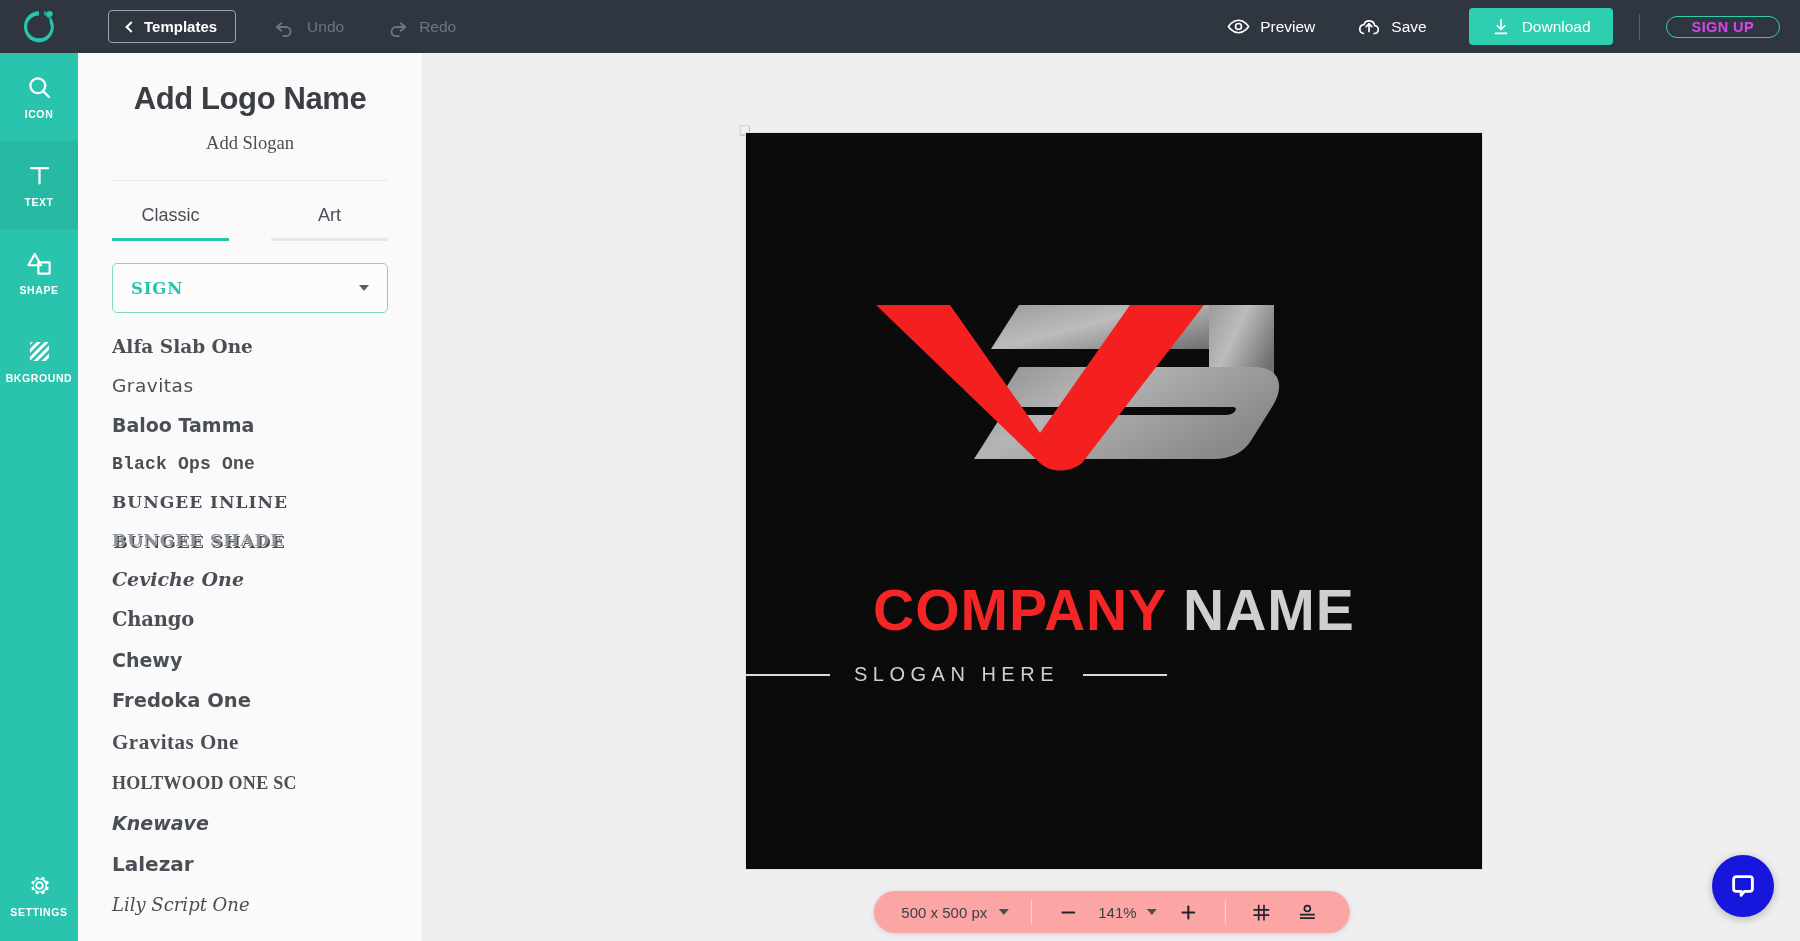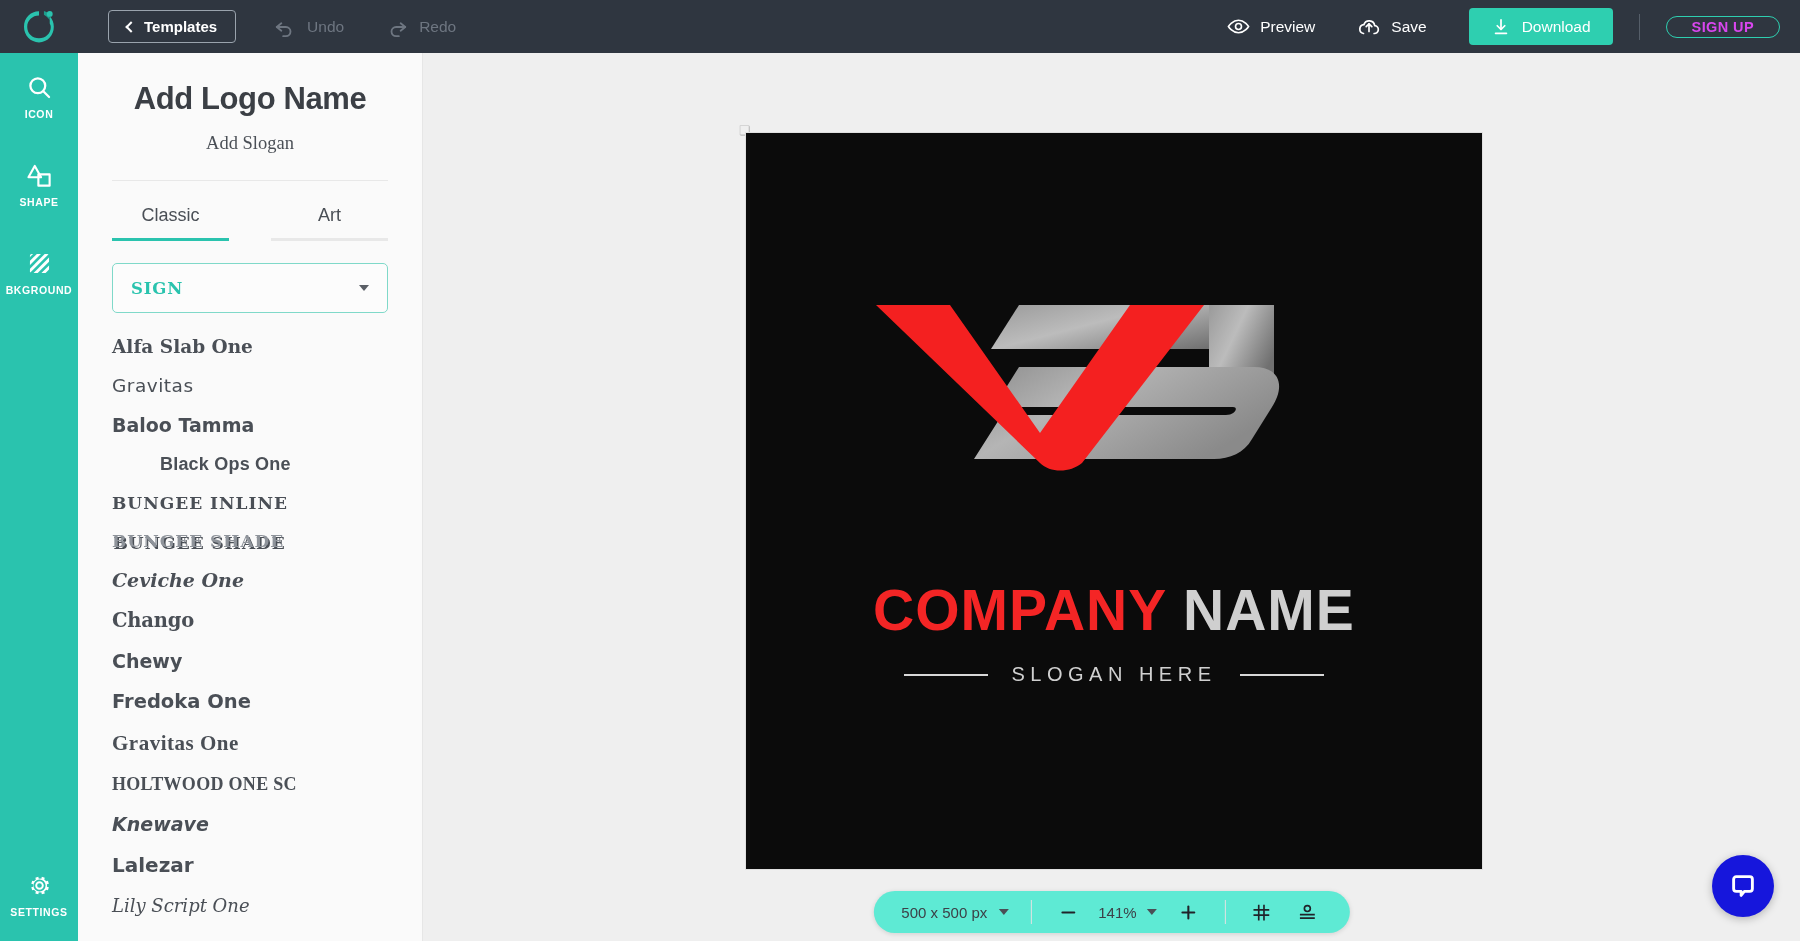--- a/index.html
+++ b/index.html
@@ -153,21 +153,21 @@
   .font-list { margin-top: 14px; }
   .font-item {
     padding: 9px 0;
     font-size: 19px; color: #4a4f56; cursor: pointer;
     white-space: nowrap;
   }
   .f-slab   { font-family: "DejaVu Serif", serif; font-weight: 700; font-size: 18.5px; }
   .f-black  { font-family: "Liberation Sans", sans-serif; font-weight: 800; font-size: 19px; letter-spacing: .2px;}
   .f-wide   { font-family: "DejaVu Sans", sans-serif; font-weight: 400; font-size: 18.5px; letter-spacing: .5px; }
   .f-round  { font-family: "DejaVu Sans", sans-serif; font-weight: 700; font-size: 19px; }
-  .f-ops    { font-family: Liberation Sans, sans-serif; font-weight: 700; font-size: 18px; letter-spacing: .2px; margin-left: 48px;}
+  .f-ops    { font-family: Liberation Mono, monospace; font-weight: 700; font-size: 18px; letter-spacing: .2px;}
   .f-inline { font-family: "DejaVu Serif", serif; font-weight: 700; font-size: 17px; letter-spacing: 1px; }
   .f-shade  { font-family: "DejaVu Serif", serif; font-weight: 700; font-size: 17px; letter-spacing: 1px;
               color: #8f949b; text-shadow: 1.5px 1.5px 0 #4a4f56; }
   .f-script { font-family: "DejaVu Serif", serif; font-weight: 700; font-style: italic; font-size: 19px; }
   .f-chango { font-family: "DejaVu Serif", serif; font-weight: 700; font-size: 19.5px; letter-spacing: -.2px;}
   .f-chewy  { font-family: "DejaVu Sans", sans-serif; font-weight: 700; font-size: 19px; }
   .f-fred   { font-family: "DejaVu Sans", sans-serif; font-weight: 700; font-size: 19.5px; }
   .f-grav   { font-family: "Liberation Serif", serif; font-weight: 700; font-size: 21px; letter-spacing: .5px;}
   .f-holt   { font-family: "Liberation Serif", serif; font-weight: 700; font-size: 18px; letter-spacing: .3px;}
   .f-knew   { font-family: "DejaVu Sans", sans-serif; font-weight: 700; font-style: italic; font-size: 19px; }
@@ -210,37 +210,37 @@
     font-weight: 700;
     font-size: 57px;
     letter-spacing: 1px;
     white-space: nowrap;
   }
   .cname .c1 { color: #f42525; }
   .cname .c2 { color: #cfcfcf; }
 
   .slogan-row {
     position: absolute; left: 0; right: 0; top: 530px;
-    display: flex; align-items: center; justify-content: center;
+    display: flex; align-items: center; 
     gap: 24px;
   }
   .sl-line { width: 84px; height: 2px; background: #d8d8d8; }
   .sl-text {
     color: #d0d0d0; font-size: 20px;
     letter-spacing: 5.5px; font-weight: 400;
     font-family: "Liberation Sans", sans-serif;
   }
 
   
   .bottombar {
     position: absolute;
     left: 50%; transform: translateX(-50%);
     top: 838px;
     height: 42px;
-    background: #5eead4;
+    background: #fca5a5;
     border-radius: 21px;
     display: flex; align-items: center;
     box-shadow: 0 1px 5px rgba(0,0,0,.13);
     padding: 0 6px;
   }
   .bb-group {
     display: flex; align-items: center;
     padding: 0 22px; height: 42px;
   }
   .bb-sep { width: 1px; height: 24px; background: #e2e2e2; }
@@ -349,20 +349,27 @@
 <div class="rail">
 
   <div class="rail-item">
     <svg width="27" height="27" viewBox="0 0 24 24" fill="none" stroke="#ffffff" stroke-width="2" stroke-linecap="round">
       <circle cx="10.5" cy="10.5" r="6.6"></circle>
       <line x1="15.4" y1="15.4" x2="20.5" y2="20.5"></line>
     </svg>
     <span class="rl">ICON</span>
   </div>
 
+  <div class="rail-item active">
+    <svg width="27" height="27" viewBox="0 0 24 24" fill="none" stroke="#ffffff" stroke-width="2" stroke-linecap="round">
+      <line x1="4.5" y1="5.5" x2="19.5" y2="5.5"></line>
+      <line x1="12" y1="5.5" x2="12" y2="19"></line>
+    </svg>
+    <span class="rl">TEXT</span>
+  </div>
 
   <div class="rail-item">
     <svg width="27" height="27" viewBox="0 0 24 24" fill="none" stroke="#ffffff" stroke-width="1.9" stroke-linejoin="round">
       <rect x="11" y="11" width="10" height="10"></rect>
       <path d="M7.8 3.5 L13.4 13.6 H2.2 Z"></path>
     </svg>
     <span class="rl">SHAPE</span>
   </div>
 
   <div class="rail-item">

